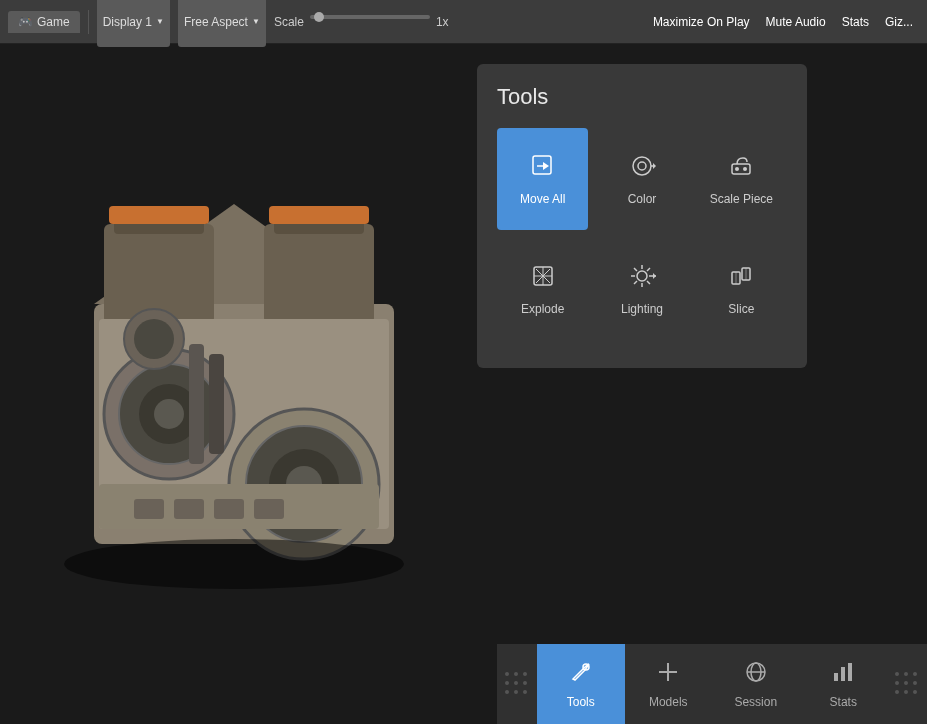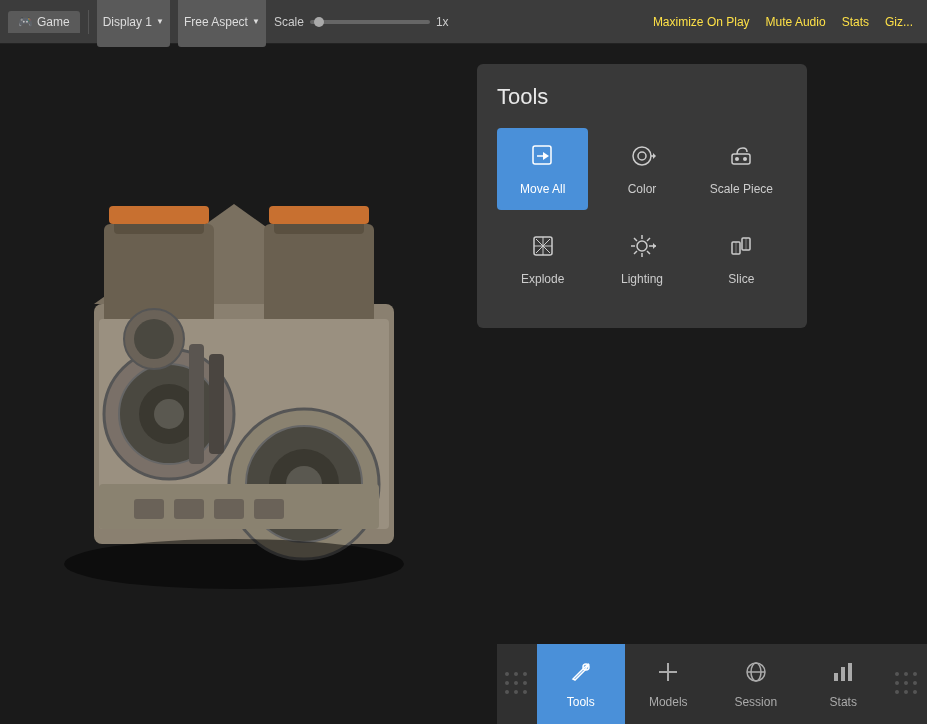--- a/index.html
+++ b/index.html
@@ -51,21 +51,20 @@
       gap: 4px;
       cursor: pointer;
     }
     .toolbar-dropdown .arrow {
       font-size: 8px;
     }
     .scale-label {
       color: #ccc;
       font-size: 12px;
       display: flex;
-      align-items: center;
       gap: 6px;
     }
     .scale-slider {
       width: 120px;
       height: 4px;
       background: #666;
       border-radius: 2px;
       position: relative;
     }
     .scale-slider-dot {
@@ -77,21 +76,21 @@
       top: -3px;
       left: 4px;
     }
     .toolbar-right {
       margin-left: auto;
       display: flex;
       align-items: center;
       gap: 4px;
     }
     .toolbar-right-btn {
-      color: #fde047;
+      color: #ffffff;
       font-size: 12px;
       padding: 3px 6px;
       cursor: pointer;
     }
 
     
     #game-view {
       position: absolute;
       top: 44px;
       left: 0;
@@ -135,21 +134,21 @@
       grid-template-columns: repeat(3, 1fr);
       gap: 8px;
       margin-bottom: 8px;
     }
 
     .tool-item {
       display: flex;
       flex-direction: column;
       align-items: center;
       justify-content: center;
-      padding: 14px 8px;
+      padding: 24px 8px;
       border-radius: 4px;
       cursor: pointer;
       background: transparent;
       color: #ccc;
       font-size: 11px;
       gap: 8px;
       min-height: 80px;
     }
     .tool-item.active {
       background: #4a90d9;

